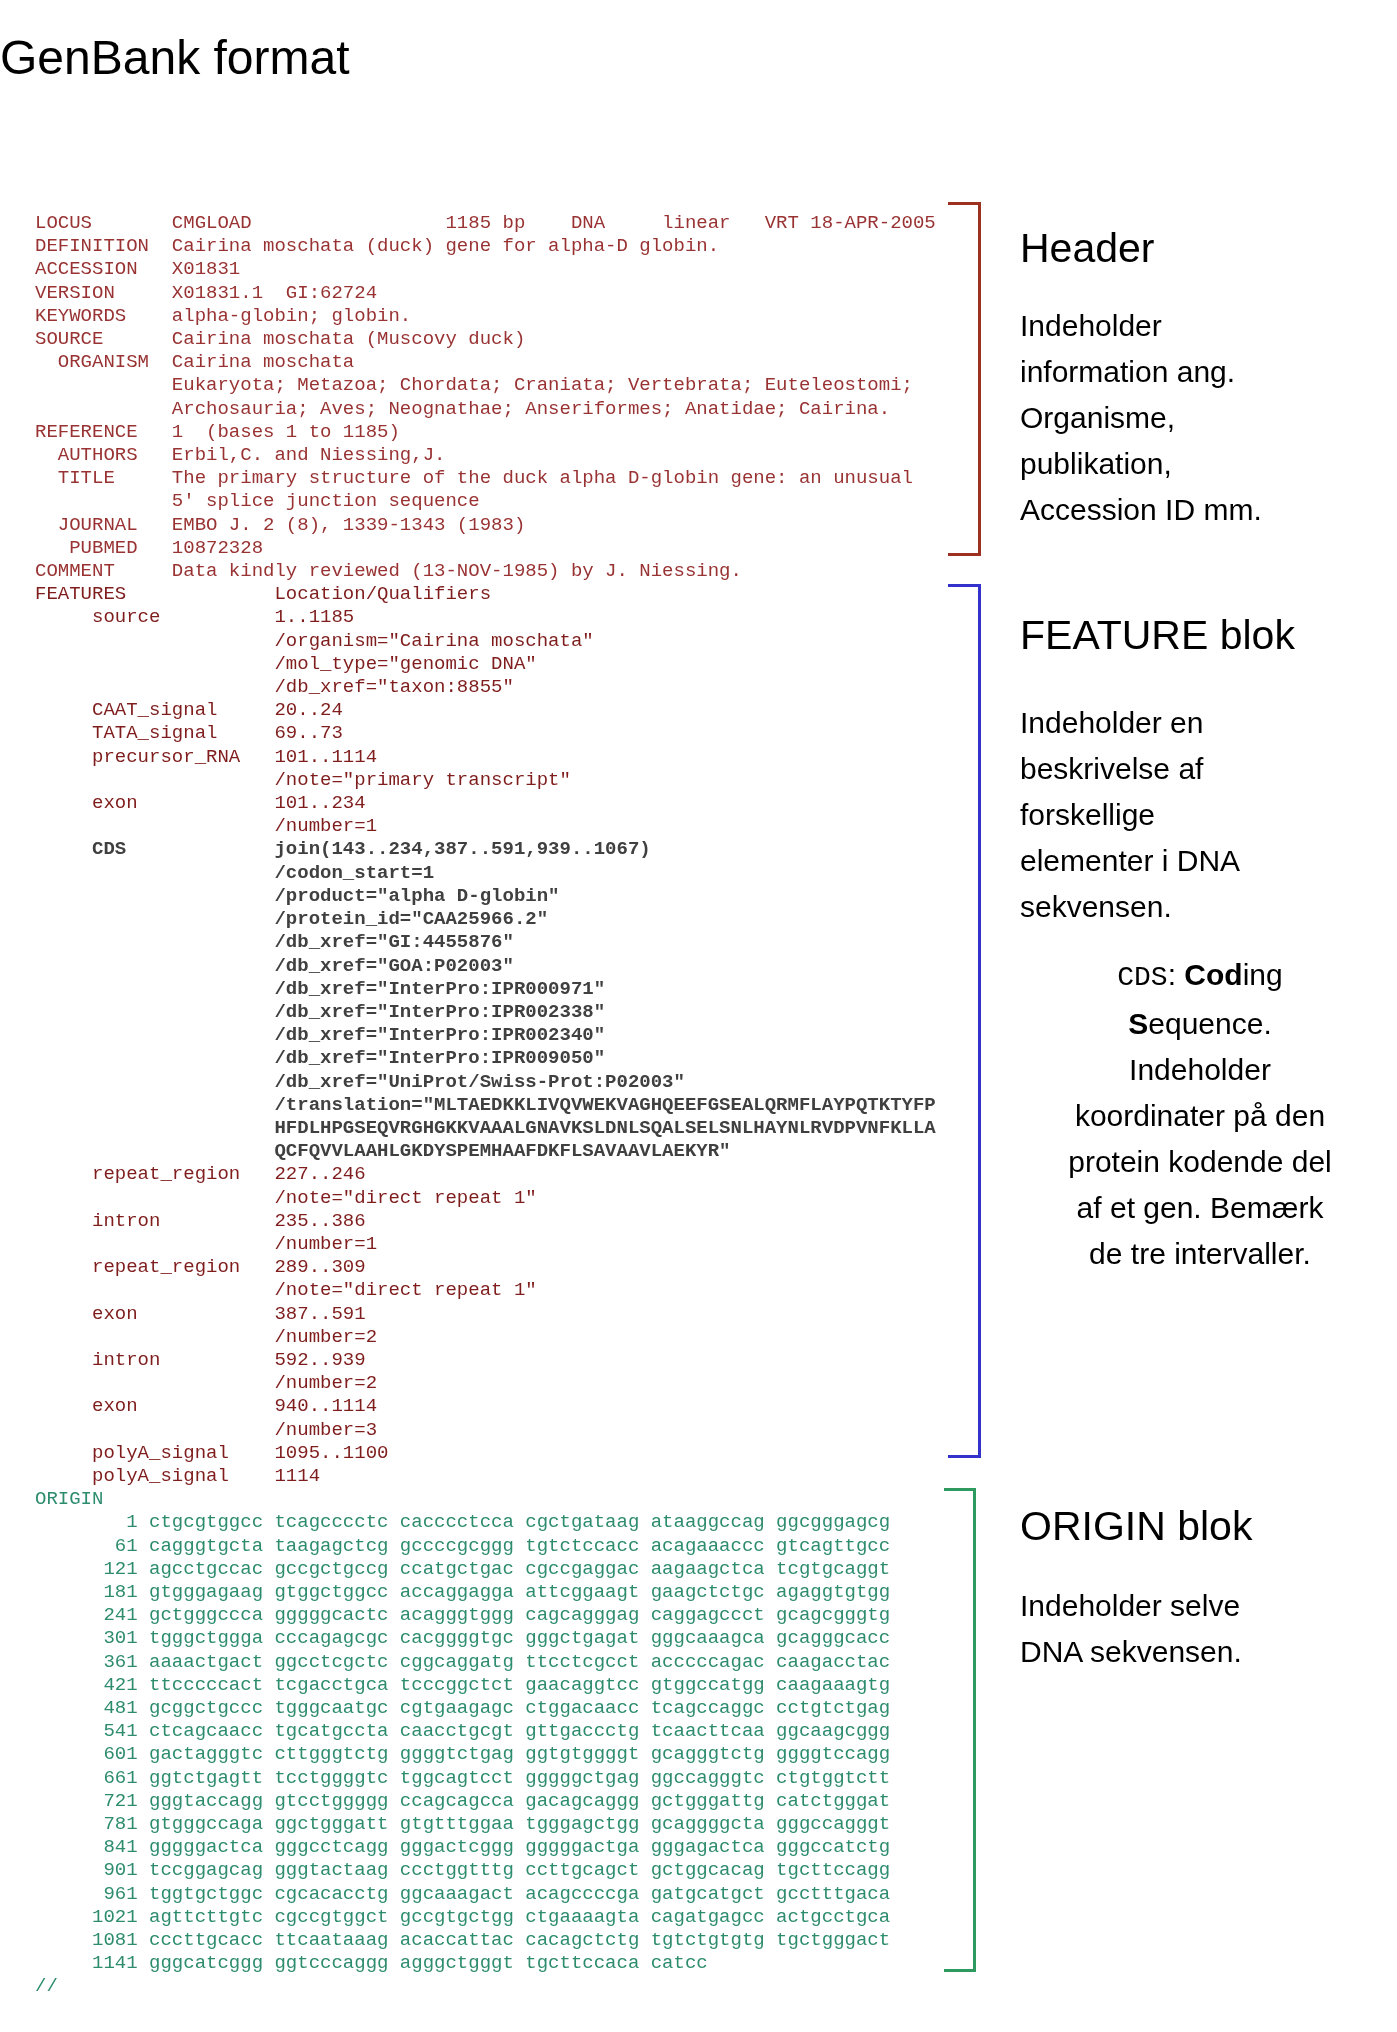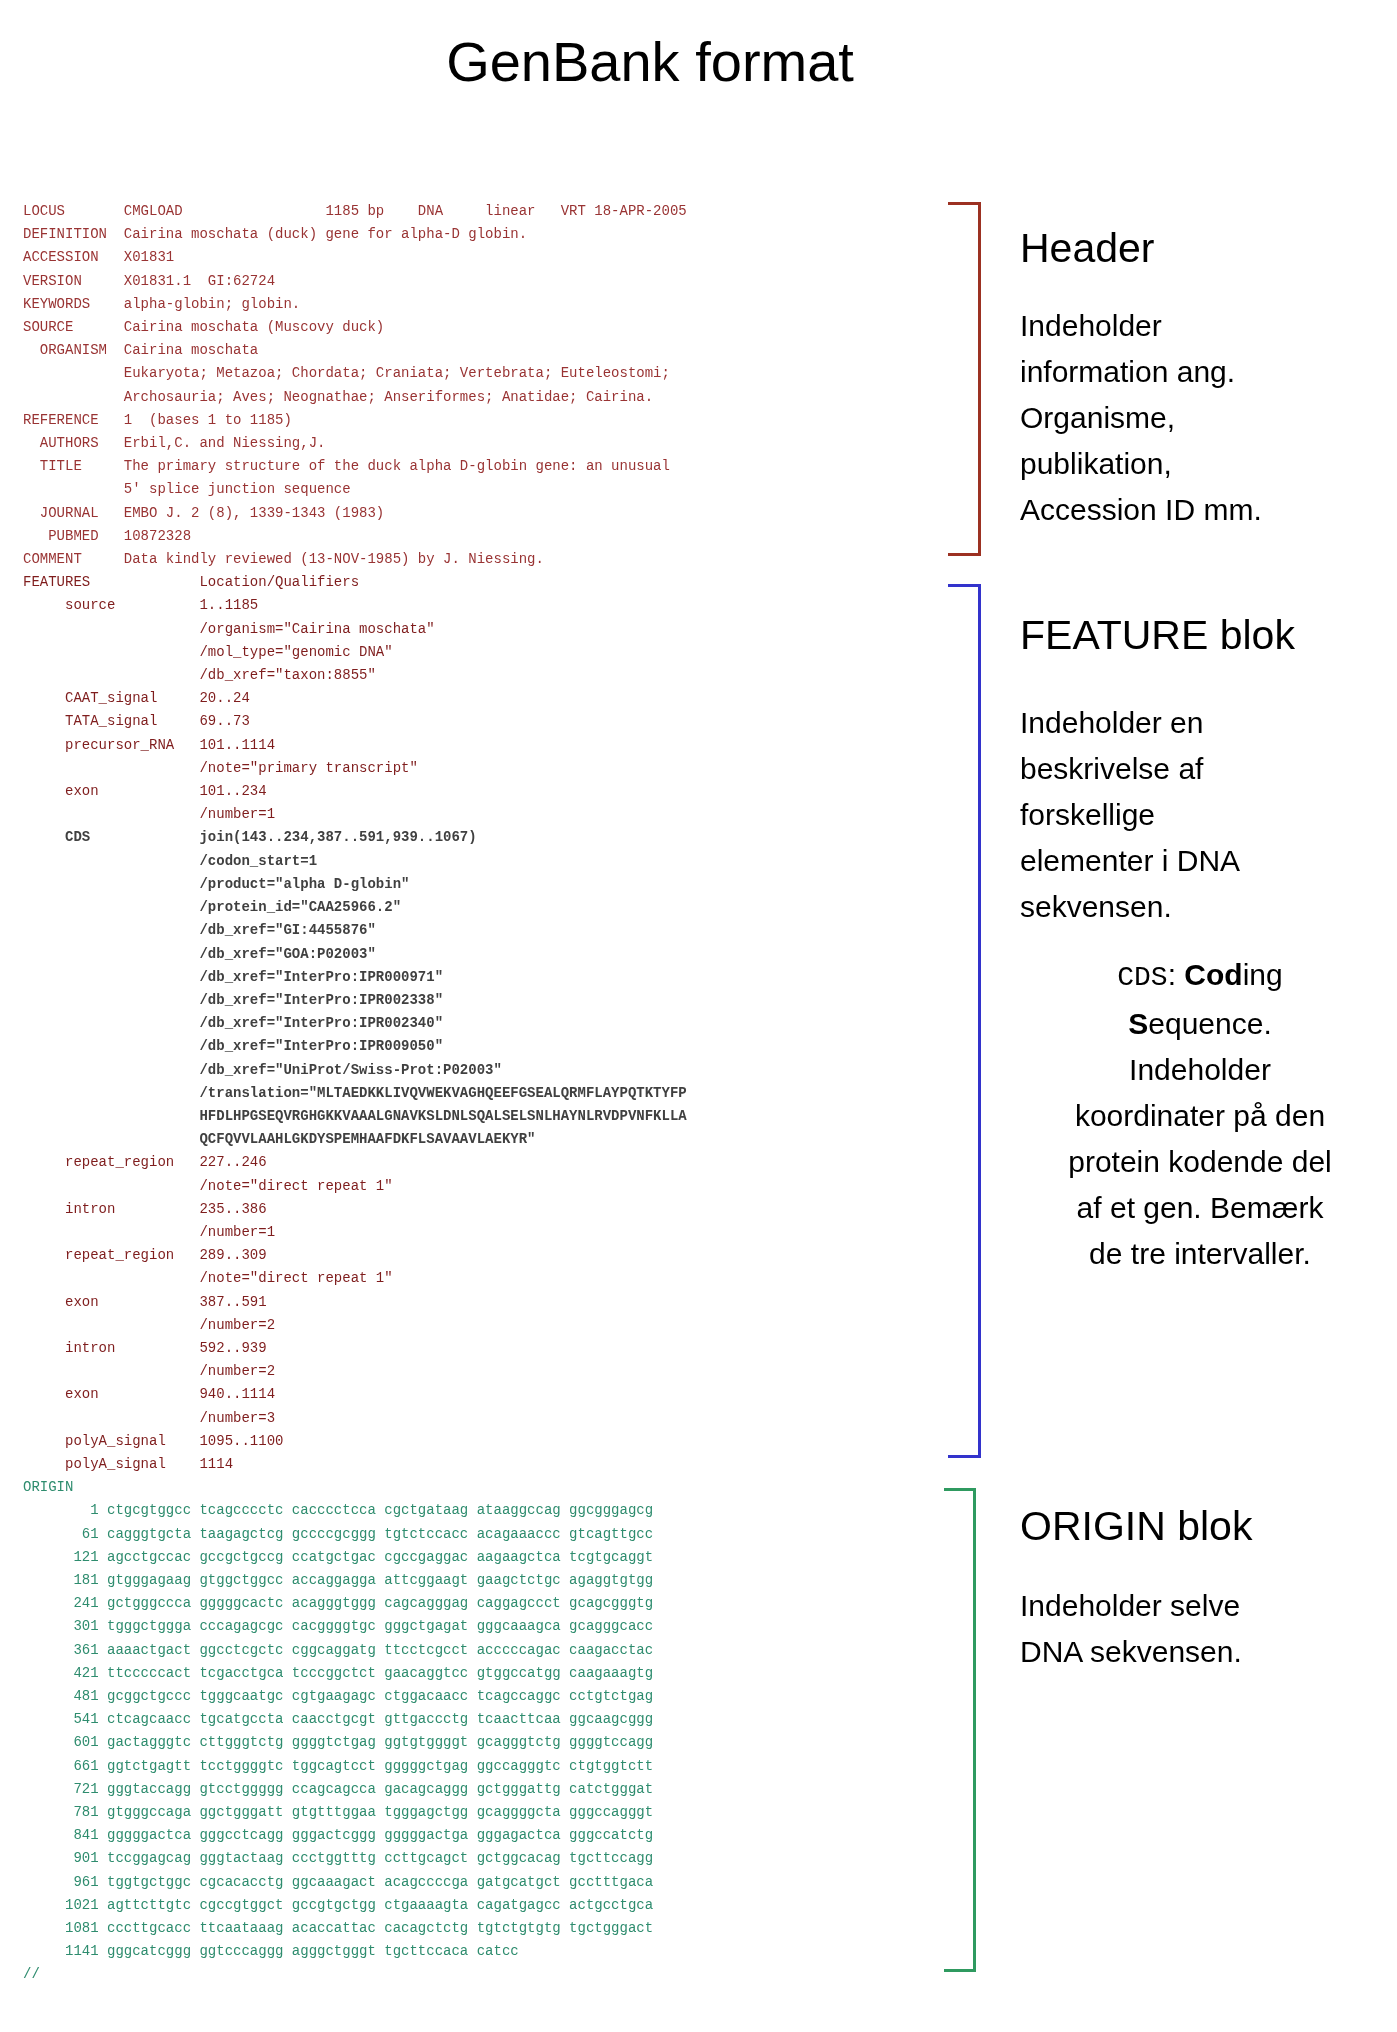--- a/index.html
+++ b/index.html
@@ -2,28 +2,28 @@
 <html><head>
 <meta charset="utf-8">
 <style>
   html,body{margin:0;padding:0;}
   body{
     width:1397px;height:2032px;position:relative;background:#ffffff;
     font-family:"Liberation Sans",sans-serif;overflow:hidden;
   }
   
   .main-title{
-    position:absolute;left:0;top:30px;width:1300px;text-align:center;
-    font-size:56px;line-height:1.15;color:#000;font-weight:400;
+    position:absolute;left:0;top:30px;width:1300px;
+    font-size:48px;line-height:1.15;color:#000;font-weight:400;
   }
   
   .gb{
-    position:absolute;left:23px;top:200px;margin:0;
+    position:absolute;left:23px;top:200px;margin:12px;
     font-family:"Liberation Mono","DejaVu Sans Mono",monospace;
-    font-size:14px;line-height:23.2px;white-space:pre;
+    font-size:19px;line-height:23.2px;white-space:pre;
   }
   .c-head{color:#993333;}
   .c-feat{color:#7f1d1d;}
   .c-cds{color:#404040;font-weight:bold;}
   .c-orig{color:#2e8c6e;}
   
   .ann-title{position:absolute;left:1020px;font-size:41px;color:#000;white-space:pre;}
   .ann-body{position:absolute;left:1020px;width:360px;font-size:30px;line-height:46px;color:#000;white-space:pre-line;}
   .seg-mono{font-family:"Liberation Mono","DejaVu Sans Mono",monospace;font-size:28px;}
   .seg-bold{font-weight:bold;}

